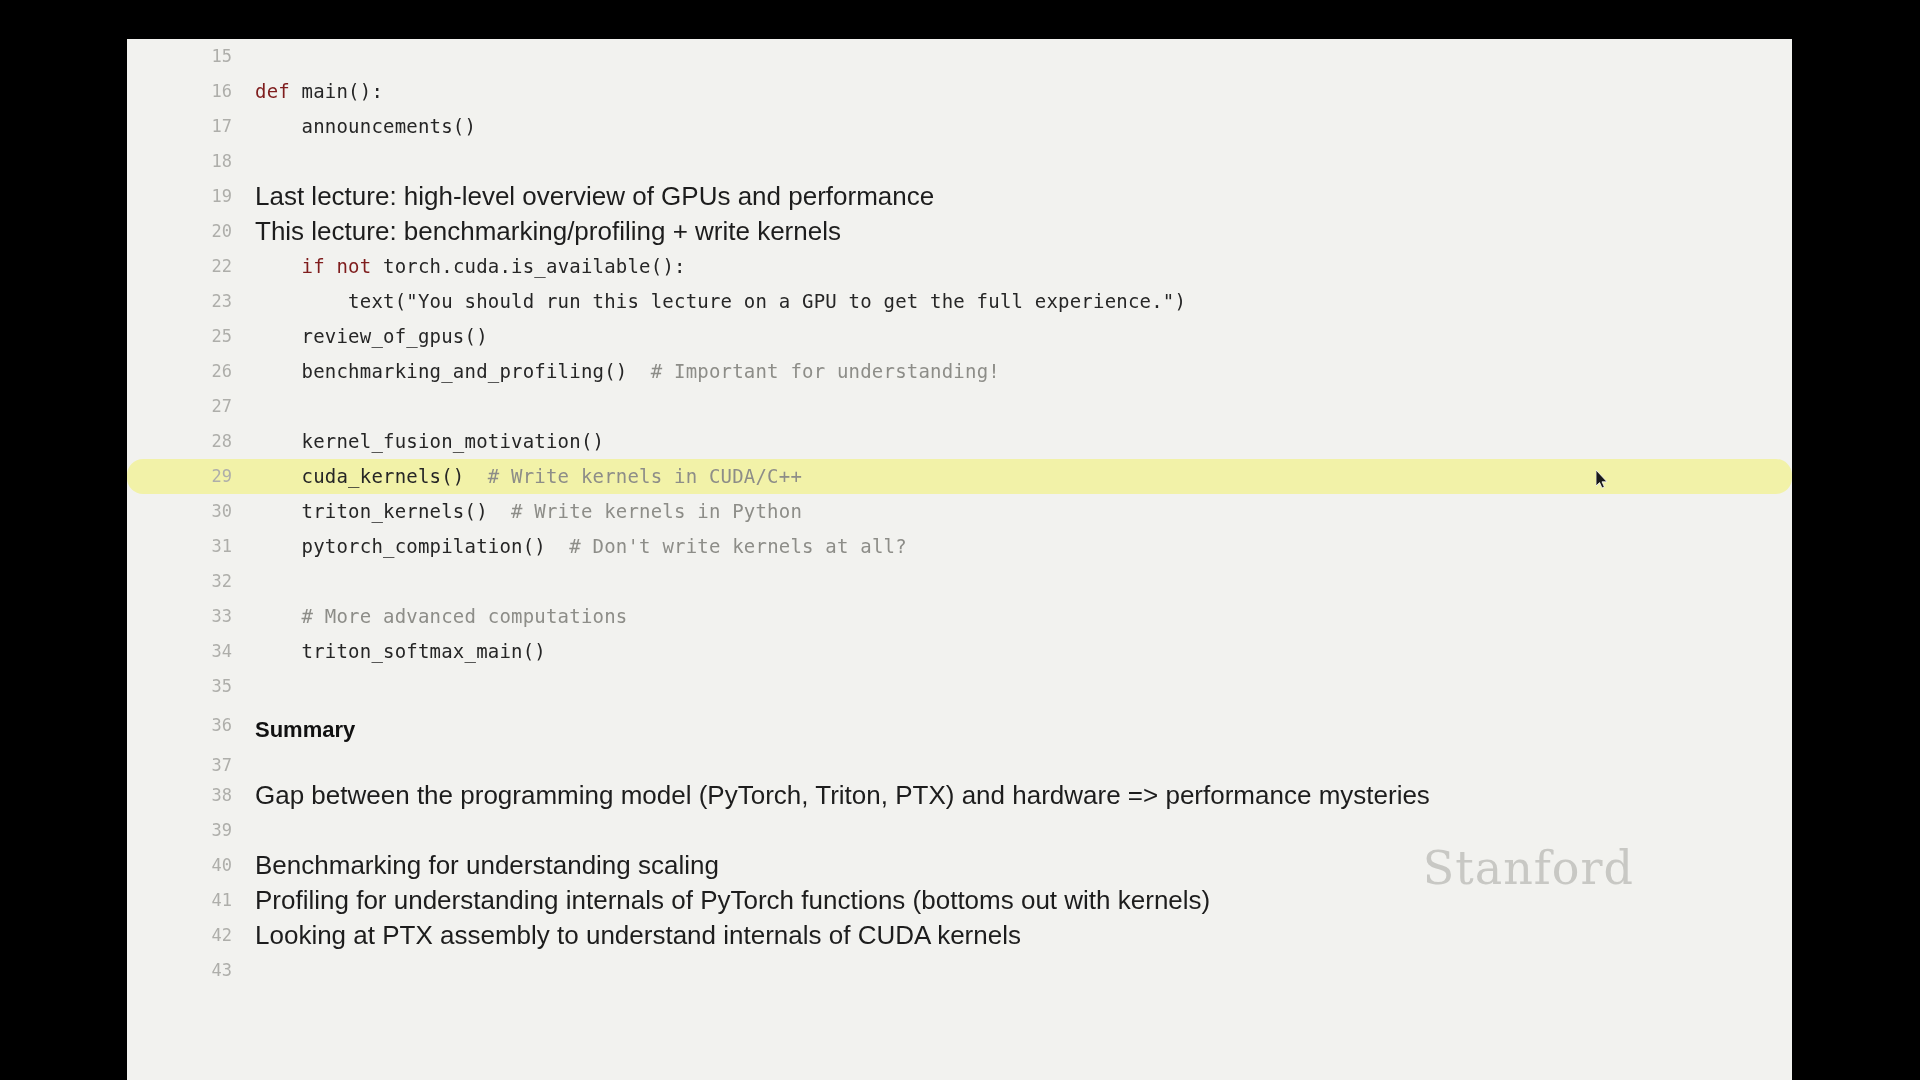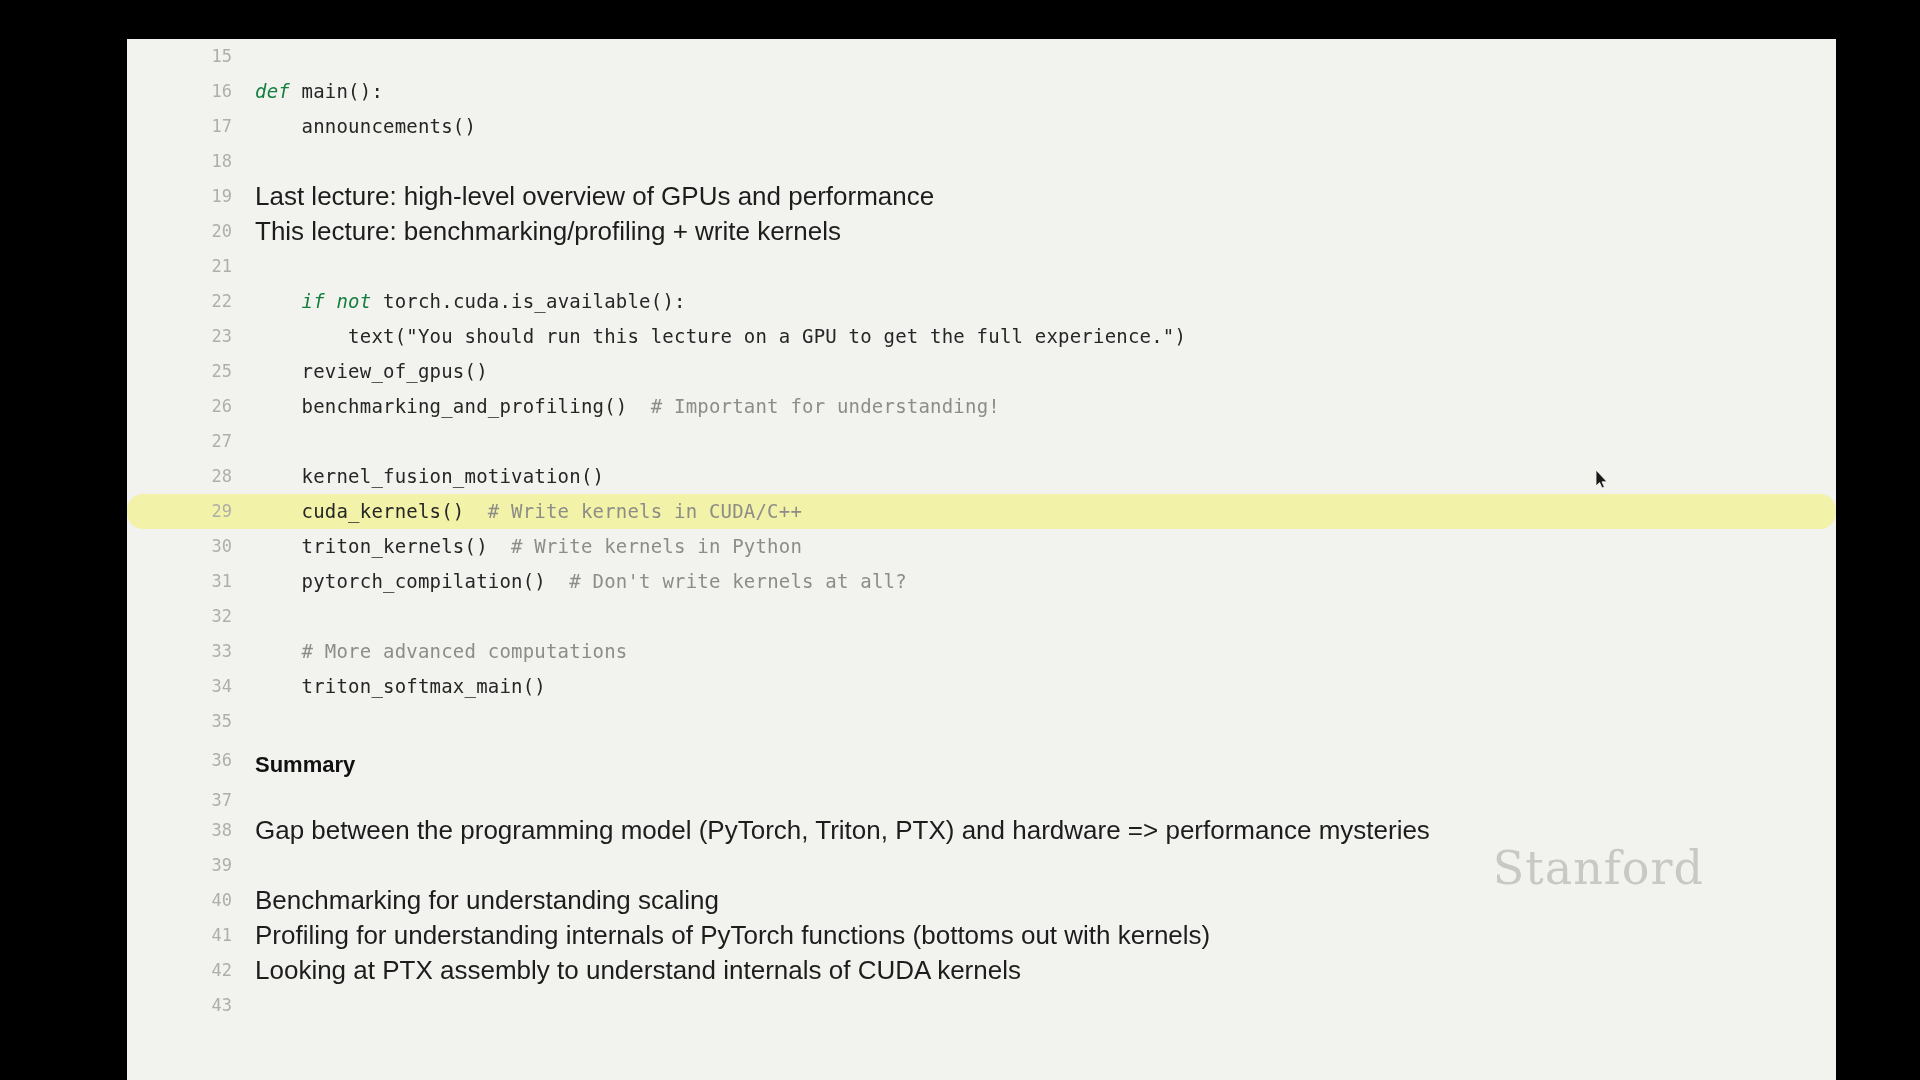--- a/index.html
+++ b/index.html
@@ -17,21 +17,20 @@
     background: #000000;
   }
   #page {
     position: absolute;
     left: 127px;
     top: 39px;
     width: 1665px;
     height: 1041px;
     background: #f2f2ef;
     overflow: hidden;
-    padding-left: 44px;
   }
   .code-area {
     position: absolute;
     left: 0;
     top: 0;
     width: 100%;
     height: 100%;
     font-family: "DejaVu Sans Mono", monospace;
   }
   .line {
@@ -70,25 +69,25 @@
     color: #1d1d1d;
     letter-spacing: 0;
   }
   .content.heading {
     font-family: "Liberation Sans", sans-serif;
     font-size: 22px;
     font-weight: bold;
     color: #111111;
     letter-spacing: 0;
   }
-  .kw { color: #15803d; font-style: italic; }
+  .kw { color: #7f1d1d; }
   .cm { color: #8d8d88; }
   .stanford {
     position: absolute;
-    right: 132px;
+    right: 158px;
     bottom: 185px;
     font-family: "DejaVu Serif", serif;
     font-size: 46px;
     color: #c8c8c4;
     letter-spacing: 1px;
     user-select: none;
   }
   #cursor {
     position: absolute;
     left: 1596px;
@@ -130,24 +129,20 @@
       <div class="line">
         <span class="gutter">19</span>
         <span class="content prose">Last lecture: high-level overview of GPUs and performance</span>
       </div>
 
       <div class="line">
         <span class="gutter">20</span>
         <span class="content prose">This lecture: benchmarking/profiling + write kernels</span>
       </div>
 
-      <div class="line">
-        <span class="gutter">21</span>
-        <span class="content"></span>
-      </div>
 
       <div class="line">
         <span class="gutter">22</span>
         <span class="content">    <span class="kw">if not</span> torch.cuda.is_available():</span>
       </div>
 
       <div class="line">
         <span class="gutter">23</span>
         <span class="content">        text("You should run this lecture on a GPU to get the full experience.")</span>
       </div>

